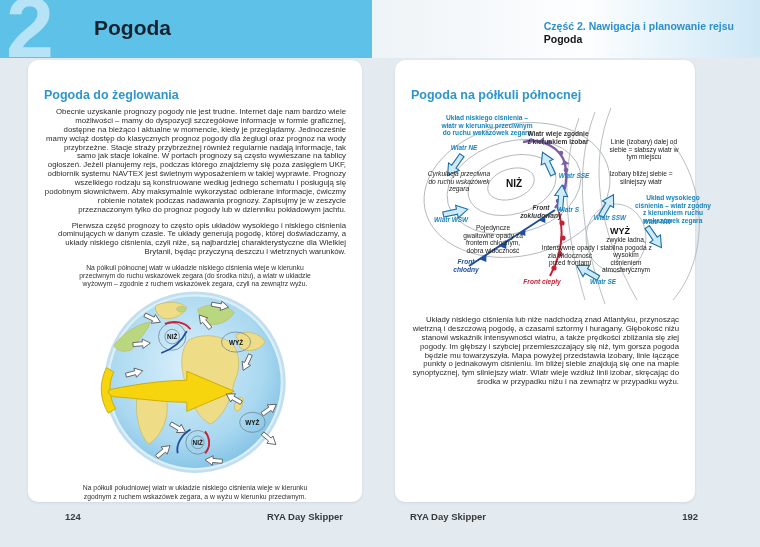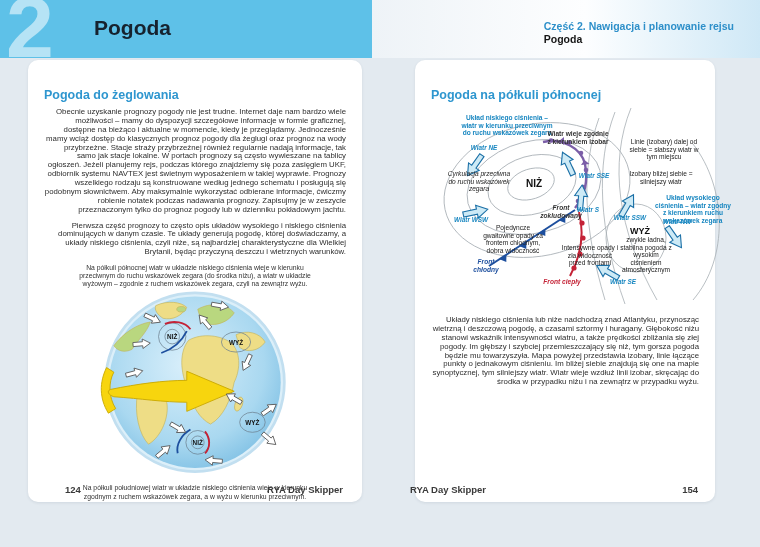--- a/index.html
+++ b/index.html
@@ -15,39 +15,39 @@
   .chapter-num{position:absolute;left:6px;top:-16px;font-size:86px;font-weight:bold;
     color:rgba(255,255,255,0.55);line-height:1;}
   .chapter-title{position:absolute;left:94px;top:16px;margin:0;font-size:21px;font-weight:bold;color:#16222e;}
   .crumbs{position:absolute;right:26px;top:20px;line-height:1.25;}
   .crumb-main{color:#2d8fc9;font-weight:bold;font-size:10.5px;}
   .crumb-sub{color:#161616;font-weight:bold;font-size:10.5px;}
   
   .page{position:absolute;top:60px;height:442px;background:#ffffff;box-sizing:border-box;
     padding:28px 16px;box-shadow:0 1px 3px rgba(40,60,80,0.10);border-radius:10px;}
   .page-left{left:28px;width:334px;}
-  .page-right{left:395px;width:300px;margin-left:20px;}
+  .page-right{left:395px;width:300px;}
   h2.sec{margin:0 0 6px;font-size:12.5px;font-weight:bold;color:#2e96cf;}
   p.bodytxt{margin:0 0 7px;font-size:7.8px;line-height:1.14;color:#2d2d2d;text-align:right;}
   p.cap{margin:3px auto;width:78%;font-size:6.8px;line-height:1.2;color:#333;text-align:center;}
   .globe-wrap{width:192px;margin:1px auto;}
   
   .wmap{position:relative;width:302px;height:202px;margin:0 0 6px;}
   .wmap svg{position:absolute;left:0;top:0;}
   .lbl{position:absolute;font-size:6.6px;line-height:1.15;text-align:center;color:#222;}
   .lbl.blue{color:#1786c0;font-weight:bold;}
   .lbl.it{font-style:italic;}
   .lbl.wind{color:#1786c0;font-weight:bold;font-style:italic;font-size:6.4px;}
   .lbl.big{font-size:10px;font-weight:bold;color:#111;font-style:normal;}
   .lbl.big2{font-size:9px;font-weight:bold;color:#111;font-style:normal;}
   .lbl.cold{color:#1d4f9e;font-weight:bold;}
   .lbl.warm{color:#c42236;font-weight:bold;}
   .lbl.dkb{font-weight:bold;color:#333;}
   
-  .footer{position:absolute;left:0;right:0;top:484px;height:24px;padding-left:24px;}
+  .footer{position:absolute;left:0;right:0;top:511px;height:24px;padding-left:24px;}
   .footer span{position:absolute;font-size:9.5px;font-weight:bold;color:#3a3a3a;}
   .pg-left{left:65px;}
   .bk-left{left:260px;width:90px;text-align:center;font-size:8.8px;}
   .bk-right{left:403px;width:90px;text-align:center;font-size:8.8px;}
   .pg-right{right:62px;}
 </style>
 </head>
 <body>
 
 <div>
@@ -228,16 +228,16 @@
       <div class="lbl wind" style="left:174px;top:170px;width:36px;">Wiatr SE</div>
     </div>
 
     <p class="bodytxt">Układy niskiego ciśnienia lub niże nadchodzą znad Atlantyku, przynosząc wietrzną i deszczową pogodę, a czasami sztormy i huragany. Głębokość niżu stanowi wskaźnik intensywności wiatru, a także prędkości zbliżania się złej pogody. Im głębszy i szybciej przemieszczający się niż, tym gorsza pogoda będzie mu towarzyszyła. Mapa powyżej przedstawia izobary, linie łączące punkty o jednakowym ciśnieniu. Im bliżej siebie znajdują się one na mapie synoptycznej, tym silniejszy wiatr. Wiatr wieje wzdłuż linii izobar, skręcając do środka w przypadku niżu i na zewnątrz w przypadku wyżu.</p>
   </section>
 
   <div class="footer">
     <span class="pg-left">124</span>
     <span class="bk-left">RYA Day Skipper</span>
     <span class="bk-right">RYA Day Skipper</span>
-    <span class="pg-right">154</span>
+    <span class="pg-right">192</span>
   </div>
 
 </div>
 
 </body></html>

